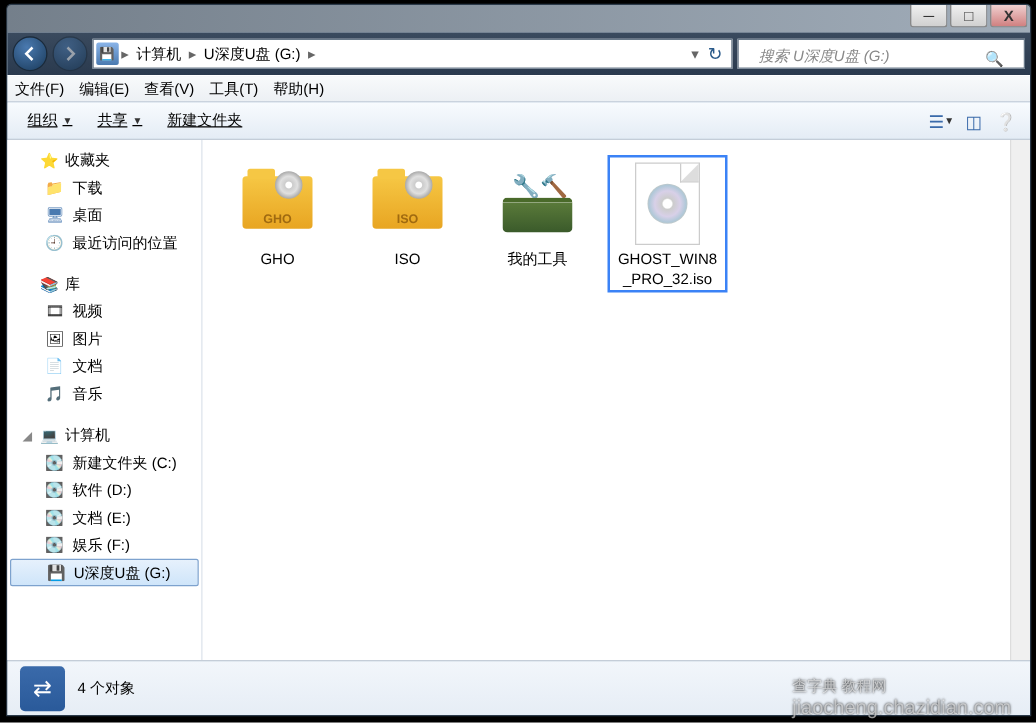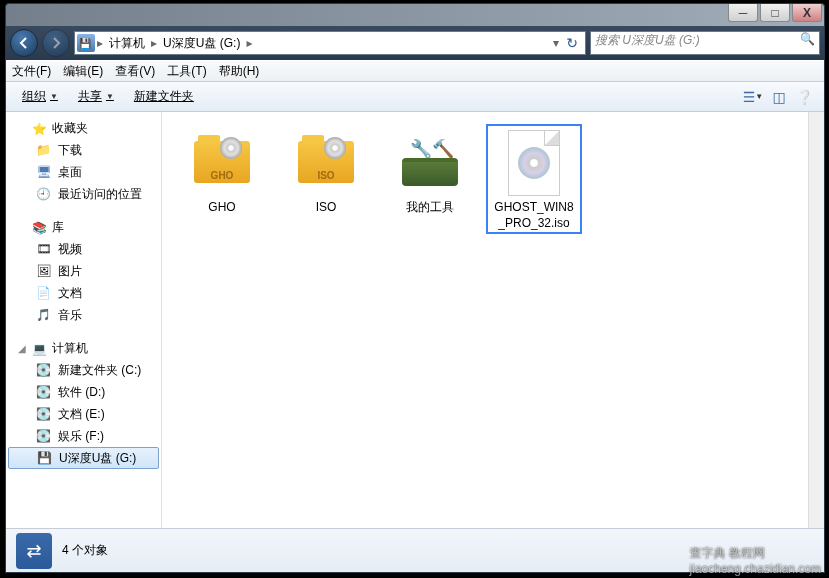--- a/index.html
+++ b/index.html
@@ -9,21 +9,21 @@
 .tbtn { width: 30px; height: 18px; margin-left: 2px; border: 1px solid #888; border-top: none; background: linear-gradient(#f0f0f0,#d0d0d0); border-radius: 0 0 3px 3px; display: flex; align-items: center; justify-content: center; font-size: 12px; font-weight: bold; color: #333; cursor: default; }
 .tbtn.close { background: linear-gradient(#f0d0d0,#d08080); }
 .navbar { height: 34px; background: linear-gradient(#3a4a5e,#2a3a4e); display: flex; align-items: center; padding: 2px 4px; gap: 4px; }
 .navbtn { width: 28px; height: 28px; border-radius: 50%; background: radial-gradient(circle at 40% 30%, #4a7ab0, #1a3a5a); border: 1px solid #1a2a3a; display: flex; align-items: center; justify-content: center; color: #fff; font-size: 16px; cursor: default; }
 .navbtn.fwd { opacity: 0.5; }
 .addressbar { flex: 1; height: 24px; background: #fff; border: 1px solid #6a7a8a; display: flex; align-items: center; padding: 0 2px; font-size: 12px; }
 .addr-icon { width: 18px; height: 18px; background: linear-gradient(#8ab4e8,#4a7ab0); border-radius: 2px; display: flex; align-items: center; justify-content: center; font-size: 10px; }
 .addr-seg { padding: 0 4px; display: flex; align-items: center; height: 100%; }
 .addr-arrow { color: #666; padding: 0 2px; }
 .addr-refresh { width: 22px; height: 22px; display: flex; align-items: center; justify-content: center; color: #2a5a8a; font-size: 14px; }
-.searchbox { width: 230px; height: 24px; background: #fff; border: 1px solid #6a7a8a; display: flex; align-items: flex-start; padding: 0 4px; font-size: 12px; color: #888; font-style: italic; }
+.searchbox { width: 230px; height: 24px; background: #fff; border: 1px solid #6a7a8a; display: flex; align-items: flex-end; padding: 0 16px; font-size: 12px; color: #888; font-style: italic; }
 .searchbox .sicon { margin-left: auto; color: #3a6aaa; font-style: normal; }
 .menubar { height: 22px; background: linear-gradient(#f8fafb,#ecf0f4); border-top: 1px solid #fff; border-bottom: 1px solid #c4cdd8; display: flex; align-items: center; padding: 0 6px; font-size: 12px; gap: 12px; }
 .menubar span { cursor: default; }
 .toolbar { height: 30px; background: linear-gradient(#f8fbfe,#e4ecf5); border-bottom: 1px solid #c4cdd8; display: flex; align-items: center; padding: 0 8px; font-size: 12px; gap: 4px; }
 .tool-item { padding: 2px 8px; display: flex; align-items: center; gap: 4px; cursor: default; text-decoration: underline; }
 .tool-arrow { font-size: 8px; color: #333; }
 .tool-spacer { flex: 1; }
 .tool-icon { width: 22px; height: 22px; display: flex; align-items: center; justify-content: center; color: #3a6aaa; font-size: 14px; }
 .content { flex: 1; display: flex; background: #fff; min-height: 0; }
 .sidebar { width: 156px; background: #fff; border-right: 1px solid #dde4ec; padding: 6px 0; font-size: 12px; overflow: hidden; }
@@ -43,21 +43,21 @@
 .folder-gho .disc { position: absolute; top: -4px; left: 26px; width: 22px; height: 22px; border-radius: 50%; background: radial-gradient(circle,#fff 15%,#ccc 20%,#e0e0e0 45%,#aaa 70%,#ddd 85%); }
 .iso-file { width: 52px; height: 66px; background: #fff; border: 1px solid #ccc; position: relative; display: flex; align-items: center; justify-content: center; }
 .iso-file::before { content: ""; position: absolute; top: 0; right: 0; width: 14px; height: 14px; background: linear-gradient(135deg,#fff 48%,#ddd 52%); border-left: 1px solid #ccc; border-bottom: 1px solid #ccc; }
 .iso-file .disc { width: 32px; height: 32px; border-radius: 50%; background: radial-gradient(circle,#fff 15%,#ccc 20%,#d8d0e8 45%,#b0c8d8 65%,#d8c8b0 80%,#ddd 95%); }
 .toolbox { width: 56px; height: 48px; position: relative; }
 .toolbox-body { position: absolute; bottom: 0; width: 56px; height: 28px; background: linear-gradient(#5a7a3a,#3a5a2a); border-radius: 4px; border-top: 4px solid #4a6a2a; }
 .toolbox-tools { position: absolute; top: 0; left: 8px; font-size: 18px; }
 .statusbar { height: 44px; background: linear-gradient(#f2f6fb,#e6edf5); border-top: 1px solid #c4cdd8; display: flex; align-items: center; padding: 4px 10px; font-size: 12px; gap: 10px; }
 .status-icon { width: 36px; height: 36px; background: linear-gradient(#3a6aaa,#2a5a9a); border-radius: 4px; display: flex; align-items: center; justify-content: center; color: #fff; font-size: 18px; }
 .scrollbar-stub { width: 16px; background: #f0f0f0; border-left: 1px solid #ddd; }
-.watermark { position: absolute; right: 8px; bottom: 2px; font-size: 12px; color: rgba(255,255,255,0.6); text-shadow: 0 0 2px #000; }
+.watermark { position: absolute; right: 20px; bottom: 2px; font-size: 12px; color: rgba(255,255,255,0.6); text-shadow: 0 0 2px #000; }
 </style>
 </head>
 <body>
 
 <div class="window">
 
   <div class="titlebar">
     <div class="tbtn">─</div>
     <div class="tbtn">□</div>
     <div class="tbtn close">X</div>
@@ -227,14 +227,14 @@
   </div>
 
   <div class="statusbar">
     <div class="status-icon">⇄</div>
     <span>4 个对象</span>
   </div>
 </div>
 
 <div class="watermark">
   <div>查字典 教程网</div>
-  <div style="font-size:12px">jiaocheng.chazidian.com</div>
+  <div style="font-size:16px">jiaocheng.chazidian.com</div>
 </div>
 
 </body></html>

